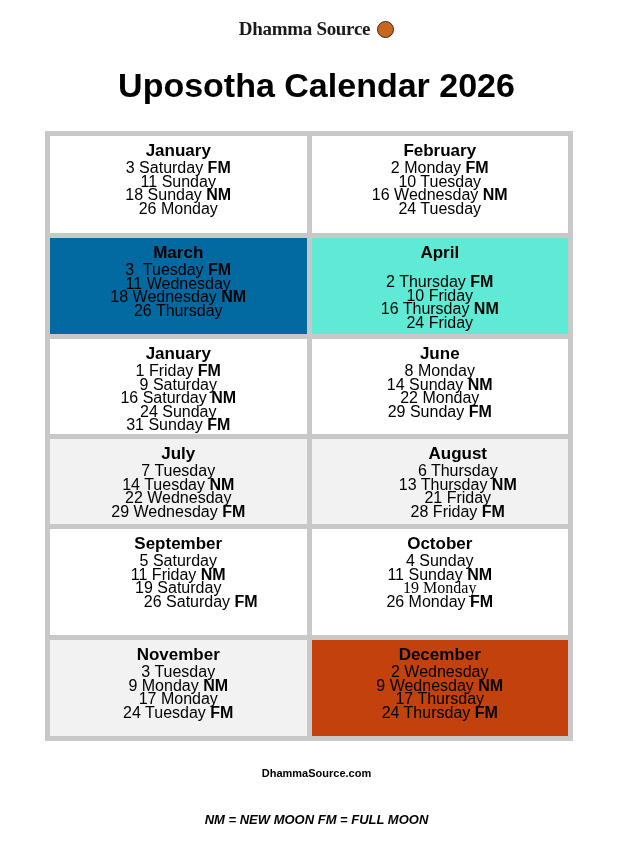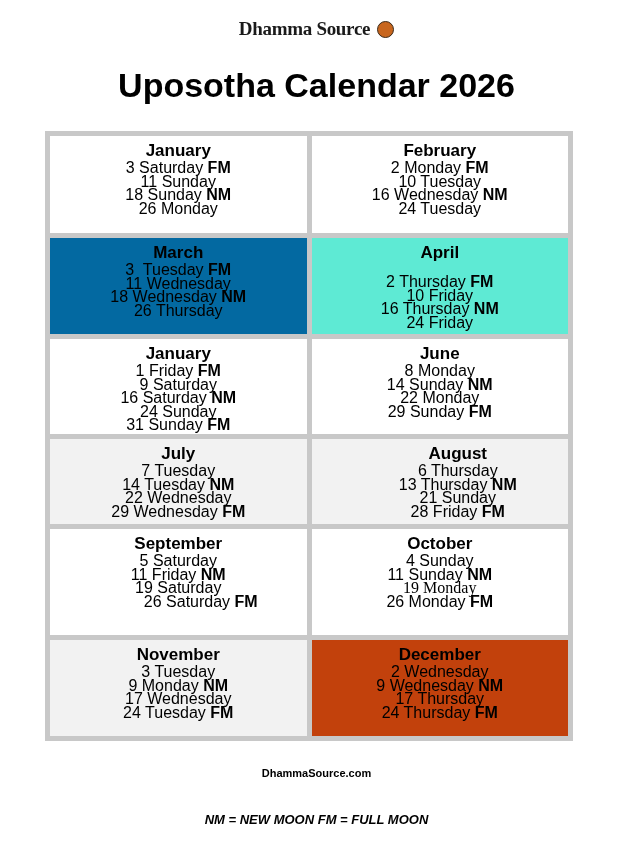--- a/index.html
+++ b/index.html
@@ -176,21 +176,21 @@
           <div class="month-name">July</div>
           <div class="day-line"><span style="white-space: pre;">7 Tuesday</span></div>
           <div class="day-line"><span style="white-space: pre;">14 Tuesday</span> <span class="phase">NM</span></div>
           <div class="day-line"><span style="white-space: pre;">22 Wednesday</span></div>
           <div class="day-line"><span style="white-space: pre;">29 Wednesday</span> <span class="phase">FM</span></div>
         </td>
         <td style="background: rgb(242, 242, 242); border-color: rgb(200, 200, 200); padding-left: 36px;">
           <div class="month-name">August</div>
           <div class="day-line"><span style="white-space: pre;">6 Thursday</span></div>
           <div class="day-line"><span style="white-space: pre;">13 Thursday</span> <span class="phase">NM</span></div>
-          <div class="day-line"><span style="white-space: pre;">21 Sunday</span></div>
+          <div class="day-line"><span style="white-space: pre;">21 Friday</span></div>
           <div class="day-line"><span style="white-space: pre;">28 Friday</span> <span class="phase">FM</span></div>
         </td>
       </tr>
       <tr class="cal-row" style="height: 111px;">
         <td style="border-color: rgb(200, 200, 200);">
           <div class="month-name">September</div>
           <div class="day-line"><span style="white-space: pre;">5 Saturday</span></div>
           <div class="day-line"><span style="white-space: pre;">11 Friday</span> <span class="phase">NM</span></div>
           <div class="day-line"><span style="white-space: pre;">19 Saturday</span></div>
           <div class="day-line"><span style="white-space: pre; margin-left: 45px;">26 Saturday</span> <span class="phase">FM</span></div>
@@ -201,21 +201,21 @@
           <div class="day-line"><span style="white-space: pre;">11 Sunday</span> <span class="phase">NM</span></div>
           <div class="day-line"><span style="white-space: pre; font-family: Liberation Serif, serif;">19 Monday</span></div>
           <div class="day-line"><span style="white-space: pre;">26 Monday</span> <span class="phase">FM</span></div>
         </td>
       </tr>
       <tr class="cal-row shaded" style="height: 101px;">
         <td style="background: rgb(242, 242, 242); border-color: rgb(200, 200, 200);">
           <div class="month-name">November</div>
           <div class="day-line"><span style="white-space: pre;">3 Tuesday</span></div>
           <div class="day-line"><span style="white-space: pre;">9 Monday</span> <span class="phase">NM</span></div>
-          <div class="day-line"><span style="white-space: pre;">17 Wednesday</span></div>
+          <div class="day-line"><span style="white-space: pre;">17 Monday</span></div>
           <div class="day-line"><span style="white-space: pre;">24 Tuesday</span> <span class="phase">FM</span></div>
         </td>
         <td style="background: #c2410c; border-color: rgb(200, 200, 200);">
           <div class="month-name">December</div>
           <div class="day-line"><span style="white-space: pre;">2 Wednesday</span></div>
           <div class="day-line"><span style="white-space: pre;">9 Wednesday</span> <span class="phase">NM</span></div>
           <div class="day-line"><span style="white-space: pre;">17 Thursday</span></div>
           <div class="day-line"><span style="white-space: pre;">24 Thursday</span> <span class="phase">FM</span></div>
         </td>
       </tr>

